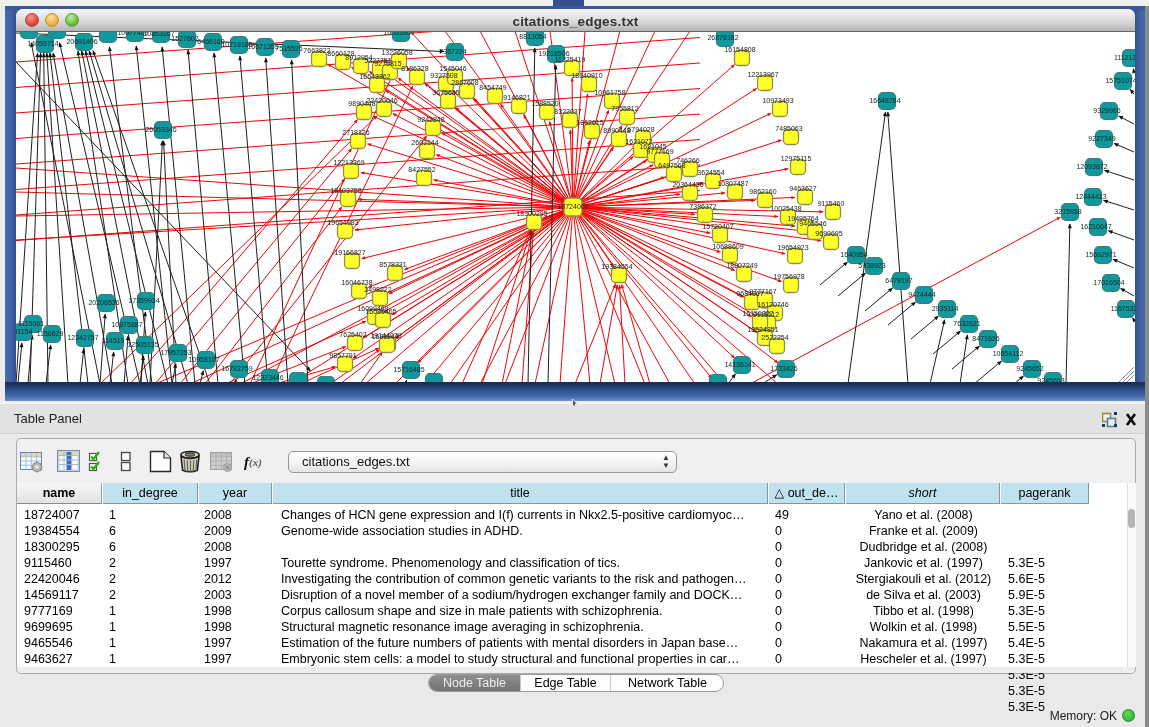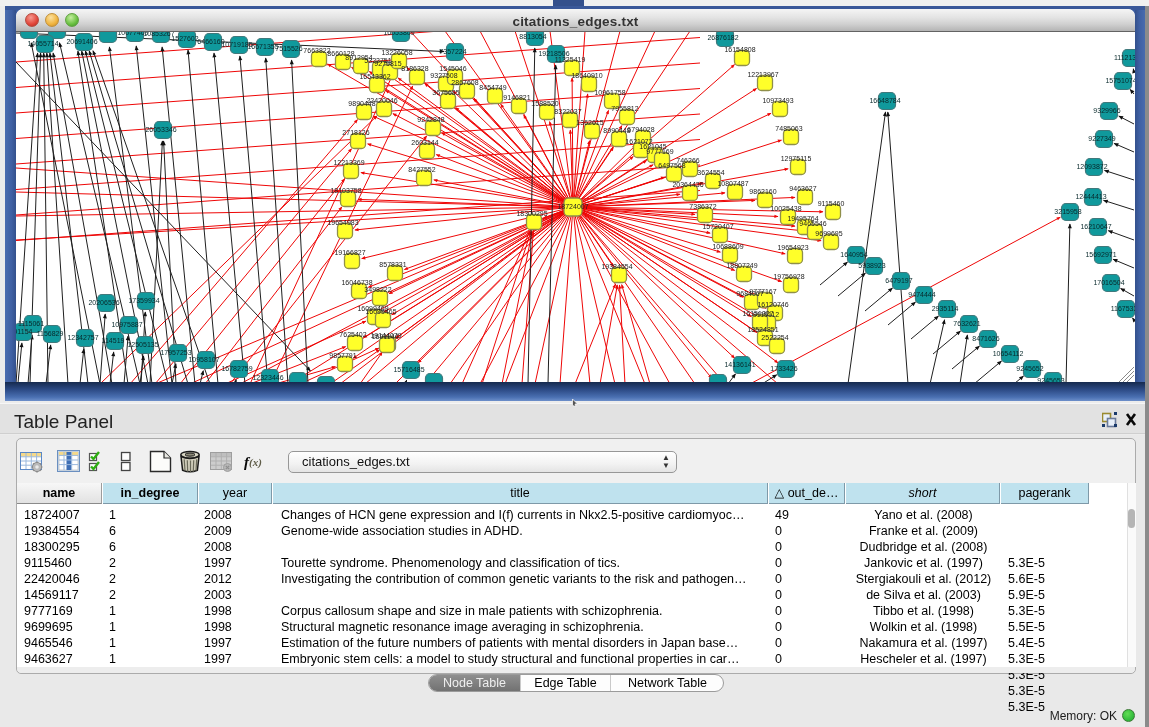--- a/index.html
+++ b/index.html
@@ -24,21 +24,21 @@
   background:linear-gradient(180deg,#f5f5f5 0%,#e3e3e3 40%,#cfcfcf 70%,#b4b4b4 100%);
   border-bottom:1px solid #636363; border-radius:7px 7px 0 0; }
 #titlebar .tl { position:absolute; top:4px; width:14px; height:14px; border-radius:50%; }
 #title { position:absolute; left:0; right:0; top:5px; text-align:center;
   font-size:13.5px; font-weight:600; color:#333; letter-spacing:0.2px; }
 #graphbg { position:absolute; left:16px; top:32px; width:1119px; height:350px; background:#fff; }
 
 
 #tpbar { position:absolute; left:0; top:403px; width:1149px; height:31px;
   background:#e2e2e2; border-top:1px solid #f6f6f6; border-bottom:1px solid #cfcfcf; }
-#tpbar .lbl { position:absolute; left:14px; top:7px; font-size:19px; color:#222; }
+#tpbar .lbl { position:absolute; left:14px; top:7px; font-size:13px; color:#222; }
 #cursor { position:absolute; left:571px; top:398px; }
 #panelbg { position:absolute; left:0; top:435px; width:1145px; height:292px; background:#e9e9e9; }
 #rstrip { position:absolute; left:1145px; top:6px; width:4px; height:721px; background:#8b8b8b; }
 
 #tblbox { position:absolute; left:16px; top:438px; width:1120px; height:236px;
   border:1px solid #ababab; border-radius:5px; background:#f0f0f0; }
 #combo { position:absolute; left:288px; top:451px; width:389px; height:22px;
   border:1px solid #979797; border-radius:5px;
   background:linear-gradient(180deg,#ffffff 0%,#f2f2f2 60%,#e4e4e4 100%);
   font-size:13px; color:#111; line-height:20px; padding-left:13px; }
@@ -667,21 +667,21 @@
     </g>
 
     <text x="224" y="17" font-family="Liberation Serif, serif" font-style="italic" font-weight="bold" font-size="15" fill="#090909">f</text>
     <text x="229" y="16" font-family="Liberation Serif, serif" font-style="italic" font-weight="bold" font-size="11" fill="#5f5c48">(x)</text>
   </svg>
 
   <div id="combo">citations_edges.txt<span class="stp">▲<br>▼</span></div>
   <div id="tbl">
     <div id="thead">
       <div class="h hg" style="left:0;width:85px;">name</div>
-      <div class="h" style="left:86px;width:95px;font-weight:bold;">in_degree</div>
+      <div class="h" style="left:86px;width:95px;">in_degree</div>
       <div class="h" style="left:182px;width:73px;">year</div>
       <div class="h" style="left:256px;width:495px;">title</div>
       <div class="h" style="left:752px;width:76px;">△ out_de…</div>
       <div class="h" style="left:829px;width:154px;font-style:italic;">short</div>
       <div class="h" style="left:984px;width:88px;">pagerank</div>
     </div>
     <div class="row" style="top:24px">
         <span class="c0">18724007</span>
         <span class="c1">1</span>
         <span class="c2">2008</span>
@@ -722,20 +722,21 @@
         <span class="c2">2012</span>
         <span class="c3">Investigating the contribution of common genetic variants to the risk and pathogen…</span>
         <span class="c4">0</span>
         <span class="c5">Stergiakouli et al. (2012)</span>
         <span class="c6">5.5E‑5</span>
       </div>
       <div class="row" style="top:104px">
         <span class="c0">14569117</span>
         <span class="c1">2</span>
         <span class="c2">2003</span>
+        <span class="c3">Disruption of a novel member of a sodium/hydrogen exchanger family and DOCK…</span>
         <span class="c4">0</span>
         <span class="c5">de Silva et al. (2003)</span>
         <span class="c6">5.4E‑5</span>
       </div>
       <div class="row" style="top:120px">
         <span class="c0">9777169</span>
         <span class="c1">1</span>
         <span class="c2">1998</span>
         <span class="c3">Corpus callosum shape and size in male patients with schizophrenia.</span>
         <span class="c4">0</span>

